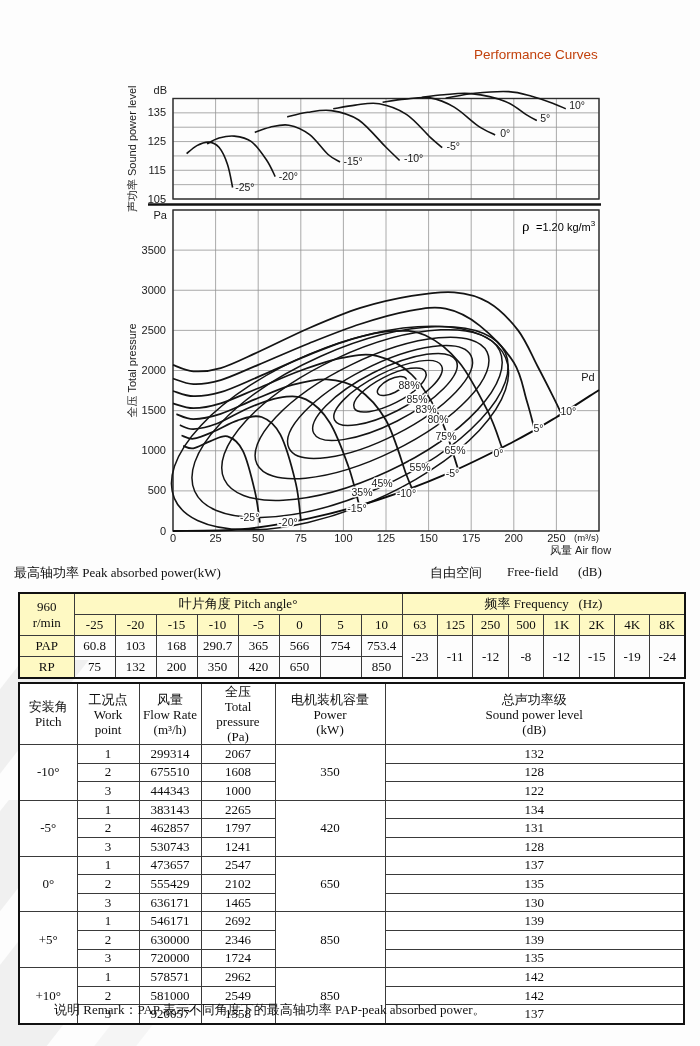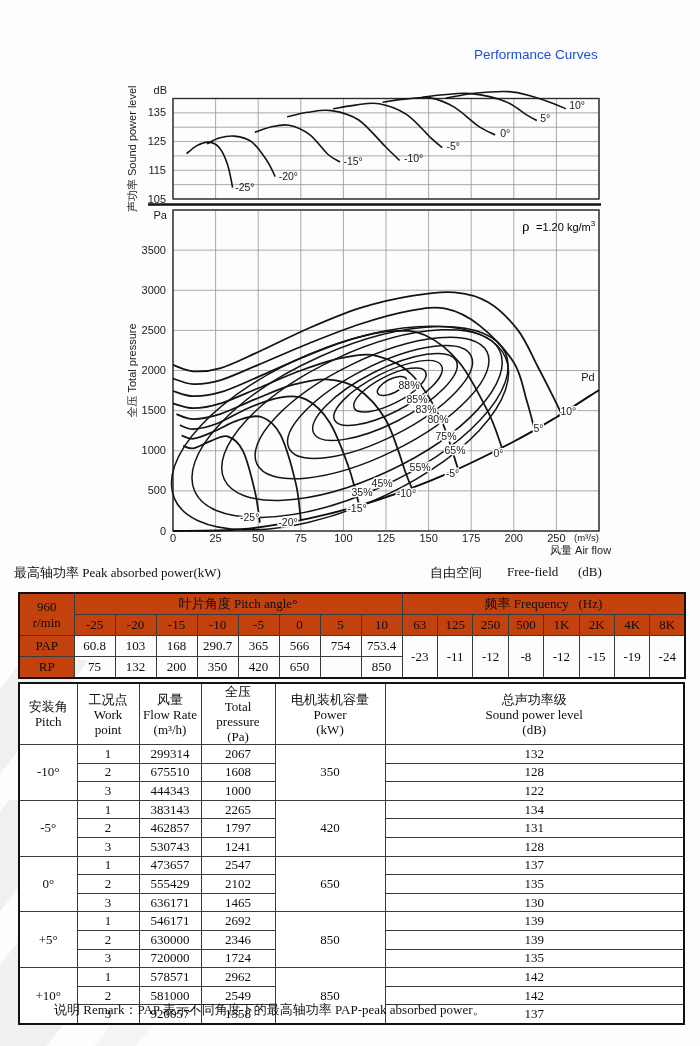--- a/index.html
+++ b/index.html
@@ -13,31 +13,31 @@
   .axis-title{font:11px "Liberation Sans",sans-serif;fill:#1a1a1a;}
   .curve{fill:none;stroke:#141414;stroke-width:1.6;}
   .pcurve{fill:none;stroke:#141414;stroke-width:1.75;}
   .pd{fill:none;stroke:#0d0d0d;stroke-width:1.9;}
   .eff{fill:none;stroke:#141414;stroke-width:1.5;}
   .clabel{font:10.5px "Liberation Sans",sans-serif;fill:#1a1a1a;}
   .halo{paint-order:stroke;stroke:#fff;stroke-width:3px;}
   .pagetitle{position:absolute;left:38px;top:8px;font-size:22px;font-weight:700;
              letter-spacing:.5px;z-index:3;}
   .subtitle{position:absolute;left:474px;top:47px;font-size:13.5px;z-index:3;
-            font-family:"Liberation Sans",sans-serif;color:#1d4ed8;}
+            font-family:"Liberation Sans",sans-serif;color:#c2410c;}
   .sectline{position:absolute;top:564px;font-size:13px;z-index:3;}
   .remark{position:absolute;font-size:13px;z-index:3;}
   table{position:absolute;border-collapse:collapse;table-layout:fixed;z-index:3;
         text-align:center;font-family:"Liberation Serif",serif;color:#0d0d0d;}
   #t1{left:18px;top:592px;width:666px;font-size:13px;border:2px solid #111;}
   #t1 td{border:1px solid #3a3a3a;height:20px;padding:0;}
   #t2{left:18px;top:682px;width:665px;font-size:13px;border:2px solid #111;}
   #t2 td{border:1px solid #3a3a3a;padding:0;height:17.6px;line-height:16px;background:#fff;}
   #t2 td.hdr{height:50px;line-height:15px;}
-  .hd{background:#c2410c;}
+  .hd{background:#fef9c3;}
   #t2 td.gs{border-top:1.6px solid #111;}
   .wm{position:absolute;background:#e4e4e4;opacity:.5;transform:skewX(-38deg);z-index:1;}
 </style>
 </head>
 <body>
 
 <div id="page">
   <div class="wm" style="left:-28px;top:660px;width:66px;height:130px;"></div>
   <div class="wm" style="left:-38px;top:800px;width:78px;height:120px;"></div>
   <div class="wm" style="left:-18px;top:930px;width:110px;height:116px;"></div>

